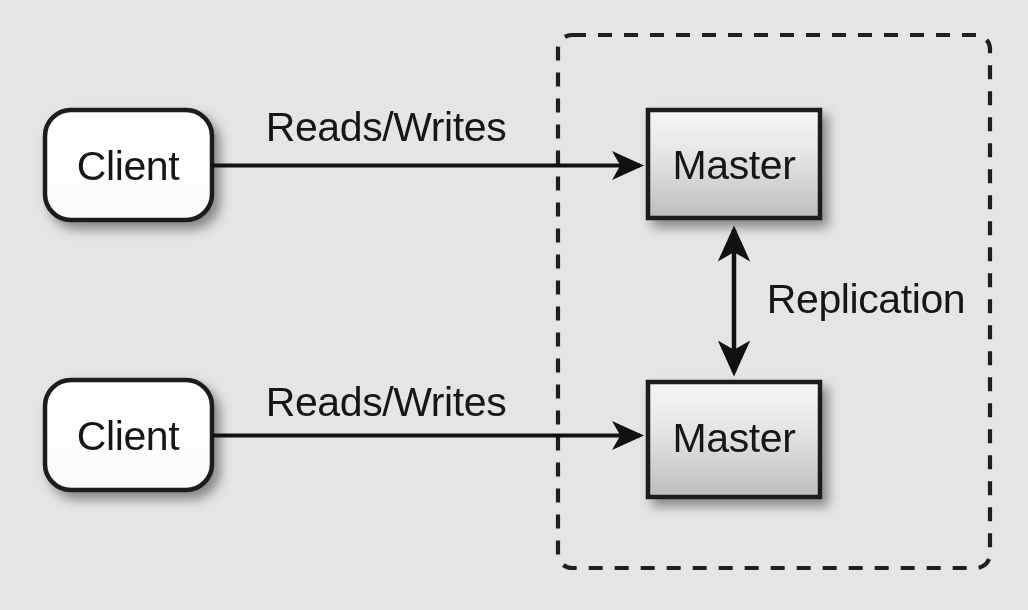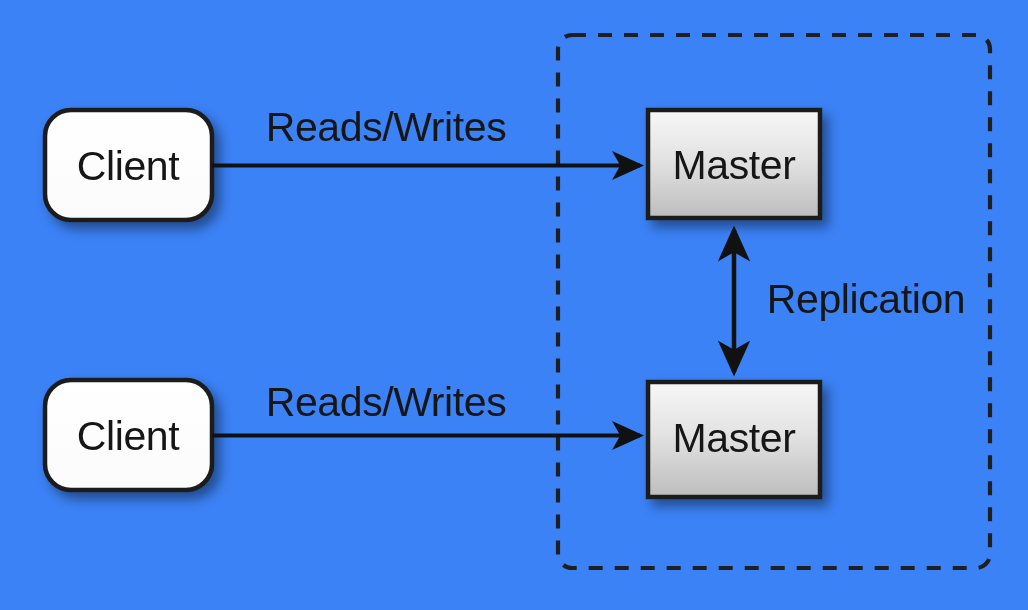--- a/index.html
+++ b/index.html
@@ -4,21 +4,21 @@
 <style>
   html, body {
     margin: 0;
     padding: 0;
     background: #ffffff;
   }
   #canvas {
     position: relative;
     width: 1028px;
     height: 610px;
-    background: #3b82f6;
+    background: #e5e5e5;
     overflow: hidden;
     font-family: "Liberation Sans", "DejaVu Sans", sans-serif;
   }
   #diagram-svg {
     position: absolute;
     left: 0;
     top: 0;
     width: 1028px;
     height: 610px;
   }

